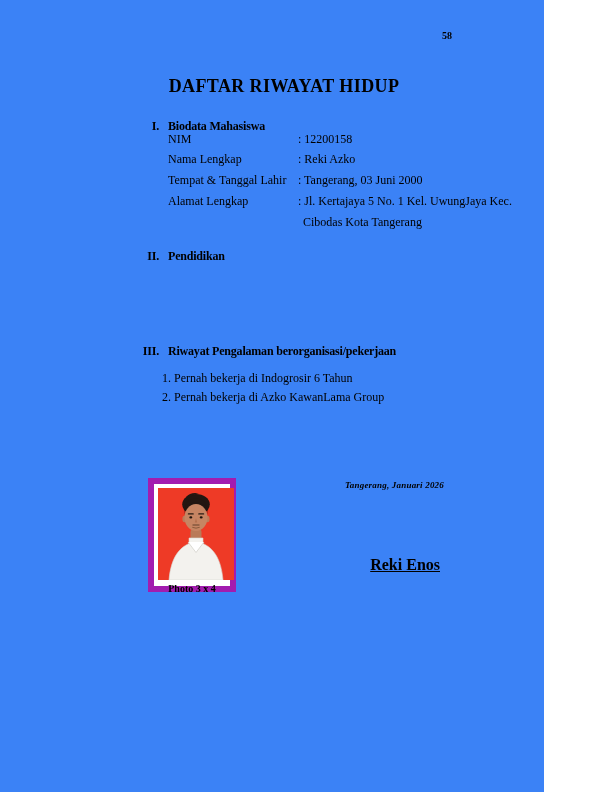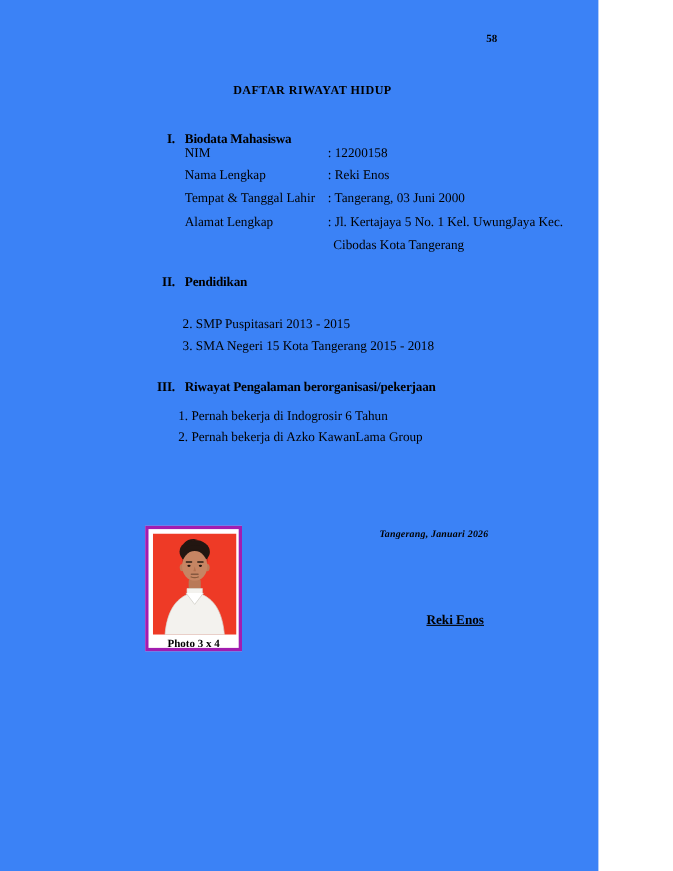--- a/index.html
+++ b/index.html
@@ -2,67 +2,65 @@
 <html><head>
 <meta charset="utf-8">
 <style>
   html,body{margin:0;padding:0;background:#ffffff;}
   .page{
     position:relative;width:544px;height:792px;background:#3b82f6;
     font-family:"Liberation Serif",serif;color:#000;overflow:hidden;
   }
   .abs{position:absolute;}
   .pageno{top:30px;right:92px;font-size:10px;font-weight:bold;}
-  .title{top:76px;left:40px;right:16px;text-align:center;font-size:11px;font-weight:bold;letter-spacing:.4px;}
+  .title{top:76px;left:40px;right:16px;text-align:center;font-size:18px;font-weight:bold;letter-spacing:.4px;}
   .sec{left:141px;font-weight:bold;font-size:12px;letter-spacing:-.2px;white-space:nowrap;}
   .sec .numeral{display:inline-block;width:18px;text-align:right;margin-right:9px;}
   .field{left:168px;font-size:12px;white-space:nowrap;}
   .field .flabel{display:inline-block;width:130px;}
   .cont-line{left:303px;font-size:12px;white-space:nowrap;}
   .item{font-size:12px;white-space:nowrap;}
   .edu{left:166px;}
   .work{left:162px;}
-  .photo-box{left:132px;top:478px;width:88px;height:114px;border:3px solid #a21caf;box-sizing:border-box;background:#fff;}
+  .photo-box{left:148px;top:478px;width:88px;height:114px;border:6px solid #a21caf;box-sizing:border-box;background:#fff;}
   .photo-svg{position:absolute;left:4px;top:4px;width:76px;height:92px;display:block;}
   .photo-caption{position:absolute;left:0;right:0;top:99px;text-align:center;font-size:10px;font-weight:bold;}
   .date{top:480px;right:100px;font-size:9px;font-weight:bold;letter-spacing:.2px;font-style:italic;}
-  .signature{top:556px;right:104px;font-size:12px;font-weight:bold;text-decoration:underline;}
+  .signature{top:556px;right:104px;font-size:16px;font-weight:bold;text-decoration:underline;}
 </style>
 </head>
 <body>
 
 <div class="page">
 
   <div class="abs pageno">58</div>
 
   <div class="abs title">DAFTAR RIWAYAT HIDUP</div>
 
   <div class="abs sec" style="top:119px">
     <span class="numeral">I.</span><span>Biodata Mahasiswa</span>
   </div>
 
   <div class="abs field" style="top:132px">
     <span class="flabel">NIM</span><span class="fvalue">: 12200158</span>
   </div>
   <div class="abs field" style="top:152px">
-    <span class="flabel">Nama Lengkap</span><span class="fvalue">: Reki Enos</span>
+    <span class="flabel">Nama Lengkap</span><span class="fvalue">: Reki Azko</span>
   </div>
   <div class="abs field" style="top:173px">
     <span class="flabel">Tempat &amp; Tanggal Lahir</span><span class="fvalue">: Tangerang, 03 Juni 2000</span>
   </div>
   <div class="abs field" style="top:194px">
     <span class="flabel">Alamat Lengkap</span><span class="fvalue">: Jl. Kertajaya 5 No. 1 Kel. UwungJaya Kec.</span>
   </div>
   <div class="abs cont-line" style="top:215px">Cibodas Kota Tangerang</div>
 
   <div class="abs sec" style="top:249px">
     <span class="numeral">II.</span><span>Pendidikan</span>
   </div>
-  <div class="abs item edu" style="top:287px">2. SMP Puspitasari 2013 - 2015</div>
-  <div class="abs item edu" style="top:307px">3. SMA Negeri 15 Kota Tangerang 2015 - 2018</div>
 
   <div class="abs sec" style="top:344px">
     <span class="numeral">III.</span><span>Riwayat Pengalaman berorganisasi/pekerjaan</span>
   </div>
   <div class="abs item work" style="top:371px">1. Pernah bekerja di Indogrosir 6 Tahun</div>
   <div class="abs item work" style="top:390px">2. Pernah bekerja di Azko KawanLama Group</div>
 
   <div class="abs photo-box">
     <svg class="photo-svg" viewBox="0 0 76 92" xmlns="http://www.w3.org/2000/svg">
       <rect x="0" y="0" width="76" height="92" fill="#ee3a26"></rect>

